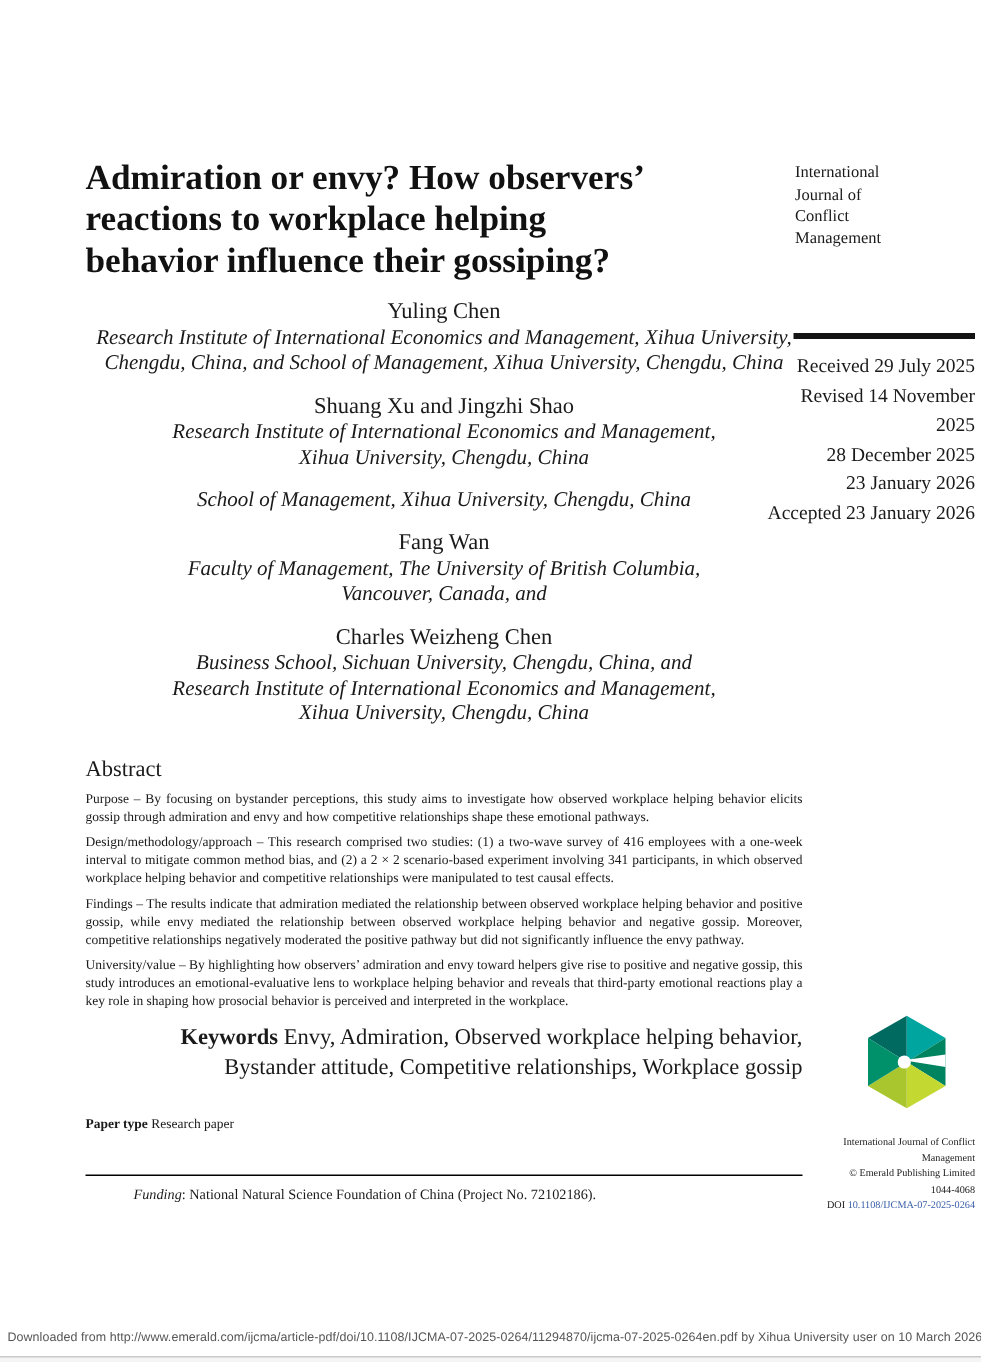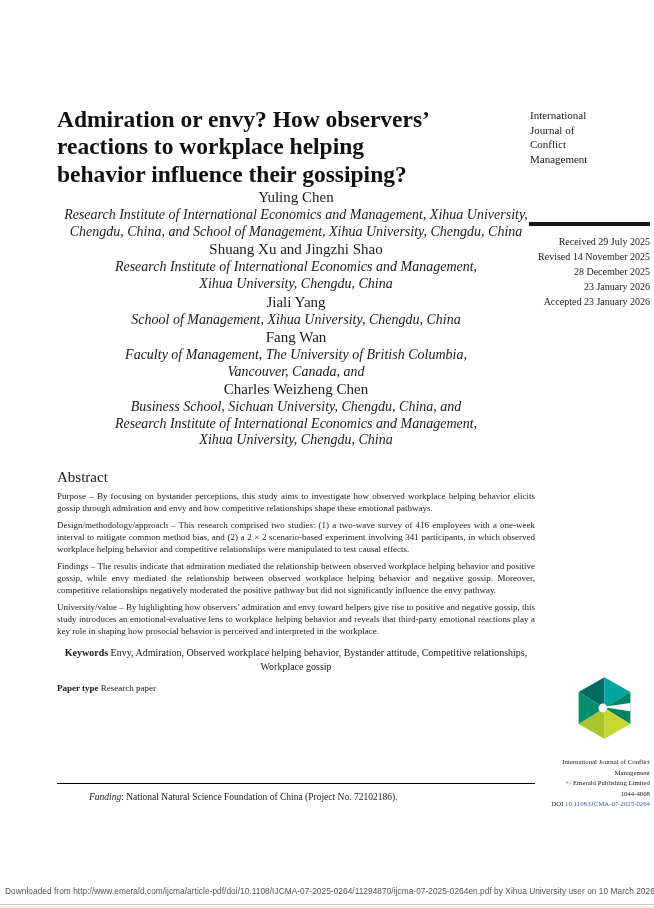--- a/index.html
+++ b/index.html
@@ -9,52 +9,52 @@
     font-family:"Liberation Serif", serif;
     color:#1a1a1a;
   }
   .main-col { position:absolute; left:57px; top:0; width:478px; }
 
   .title {
     padding-top:106px;
     font-size:23.5px; font-weight:bold; text-align:left;
     line-height:1.17; white-space:pre-line; color:#111;
   }
-  .author-block { text-align:center; }
+  .author-block { text-align:center; margin-top:11px; }
   .author-name { font-size:15px; line-height:1.2; }
   .author-affil {
     font-size:14px; font-style:italic; line-height:1.18;
     white-space:pre-line; margin-top:1px;
   }
 
   .abstract { margin-top:20px; text-align:justify; }
   .abstract-heading { font-size:15px; font-weight:normal; }
   .abs-section { font-size:9px; line-height:1.35; margin-top:4.5px; }
   .abs-label { font-weight:normal; }
-  .keywords { margin-top:9px; font-size:10px; line-height:1.35; text-align:center; }
+  .keywords { margin-top:9px; font-size:15px; line-height:1.35; text-align:right; }
   .kw-label, .pt-label { font-weight:bold; }
-  .paper-type { margin-top:10px; font-size:9px; text-align:left; }
+  .paper-type { margin-top:21px; font-size:9px; text-align:left; }
 
   .funding {
     position:absolute; left:57px; top:783px; width:478px;
     border-top:1.2px solid #000; padding-top:8px; font-size:9.5px;
   }
   .funding-label { font-style:italic;margin-left:32px; }
 
   .sidebar-name {
     position:absolute; top:108px; right:4px; width:120px;
     font-size:11px; line-height:1.33; white-space:pre-line;
   }
   .sidebar-rule {
     position:absolute; top:222px; left:529px; width:121px; height:4px;
     background:#141414;
   }
   .sidebar-dates {
     position:absolute; top:234px; right:4px; width:140px;
-    text-align:right; font-size:10px; line-height:1.5; white-space:pre-line;
+    text-align:right; font-size:13px; line-height:1.5; white-space:pre-line;
   }
 
   .logo { position:absolute; left:577px; top:676px; width:55px; height:64px; }
 
   .imprint {
     position:absolute; top:757px; right:4px; width:130px;
     text-align:right; font-size:6.8px; line-height:1.55;
   }
   .imprint-journal { white-space:pre-line; }
   .doi-link { color:#3a5fa8; text-decoration:none; cursor:pointer; }
@@ -82,21 +82,20 @@
     <div class="author-name">Yuling Chen</div>
     <div class="author-affil">Research Institute of International Economics and Management, Xihua University,
 Chengdu, China, and School of Management, Xihua University, Chengdu, China</div>
   </div>
   <div class="author-block">
     <div class="author-name">Shuang Xu and Jingzhi Shao</div>
     <div class="author-affil">Research Institute of International Economics and Management,
 Xihua University, Chengdu, China</div>
   </div>
   <div class="author-block">
-    <div class="author-name">Jiali Yang</div>
     <div class="author-affil">School of Management, Xihua University, Chengdu, China</div>
   </div>
   <div class="author-block">
     <div class="author-name">Fang Wan</div>
     <div class="author-affil">Faculty of Management, The University of British Columbia,
 Vancouver, Canada, and</div>
   </div>
   <div class="author-block">
     <div class="author-name">Charles Weizheng Chen</div>
     <div class="author-affil">Business School, Sichuan University, Chengdu, China, and

